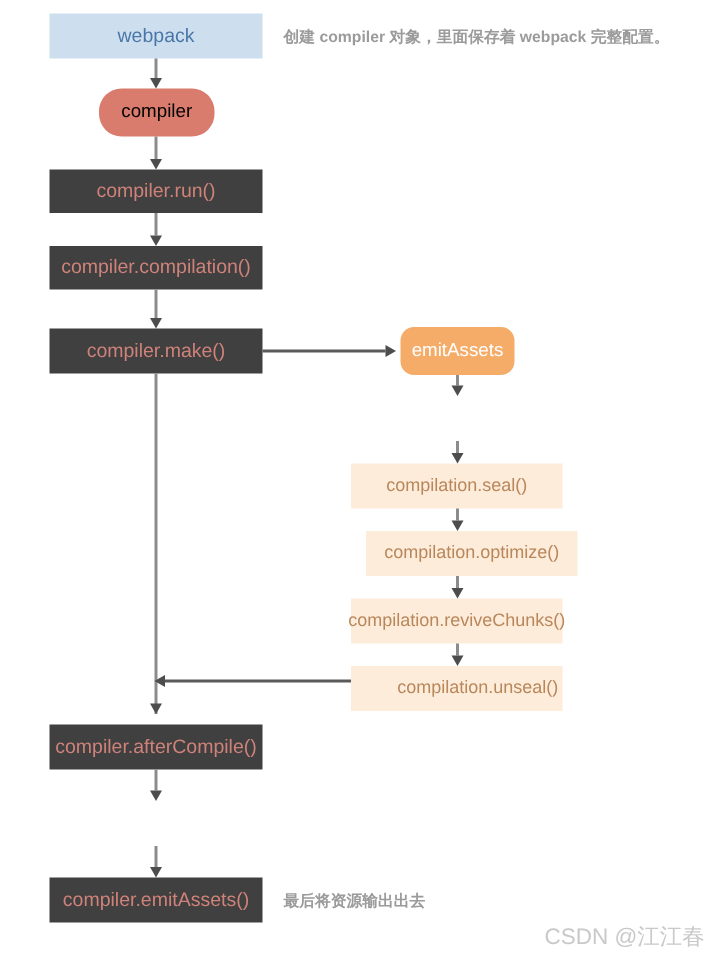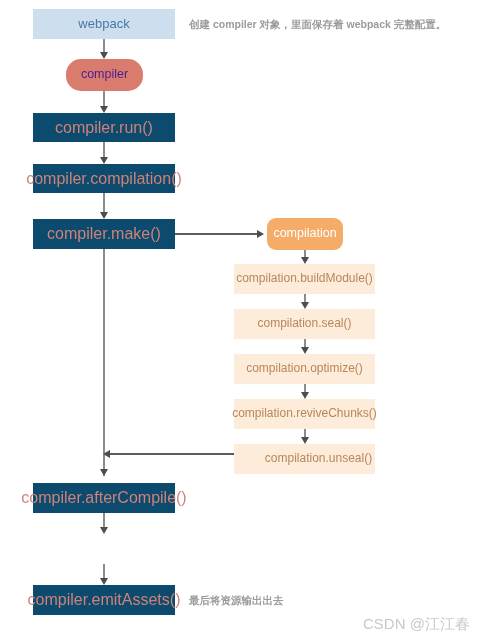--- a/index.html
+++ b/index.html
@@ -28,28 +28,28 @@
     white-space: nowrap;
   }
   
   .n-blue {
     background: #cddfef;
     color: #4a77a8;
     font-size: 13px;
   }
   .n-salmon {
     background: #da7c6d;
-    color: #4c1d95;
+    color: #000000;
     border-radius: 15px;
     font-size: 12.5px;
   }
   .n-pink {
-    background: #0c4a6e;
+    background: #404040;
     color: #cf8279;
-    font-size: 16px;
+    font-size: 13px;
     align-items: center;
   }
   .n-orange {
     background: #f5ac68;
     color: #ffffff;
     border-radius: 9px;
     font-size: 12.5px;
   }
   .n-lorange {
     background: #fdecd9;
@@ -134,32 +134,29 @@
   <div class="node n-pink" style="left:33px; top:483px; width:142px; height:30px;">
     <span>compiler.afterCompile()</span>
   </div>
 
 
   <div class="node n-pink" style="left:33px; top:585px; width:142px; height:30px;">
     <span>compiler.emitAssets()</span>
   </div>
 
   <div class="node n-orange" style="left:267px; top:218px; width:76px; height:32px;">
-    <span>compilation</span>
-  </div>
-
-  <div class="node n-lorange" style="left:234px; top:264px; width:141px; height:30px;">
-    <span>compilation.buildModule()</span>
-  </div>
+    <span>emitAssets</span>
+  </div>
+
 
   <div class="node n-lorange" style="left:234px; top:309px; width:141px; height:30px;">
     <span>compilation.seal()</span>
   </div>
 
-  <div class="node n-lorange" style="left:234px; top:354px; width:141px; height:30px;">
+  <div class="node n-lorange" style="left:244px; top:354px; width:141px; height:30px;">
     <span>compilation.optimize()</span>
   </div>
 
   <div class="node n-lorange" style="left:234px; top:399px; width:141px; height:30px;">
     <span>compilation.reviveChunks()</span>
   </div>
 
   <div class="node n-lorange" style="left:234px; top:444px; width:141px; height:30px;padding-left:28px;">
     <span>compilation.unseal()</span>
   </div>

